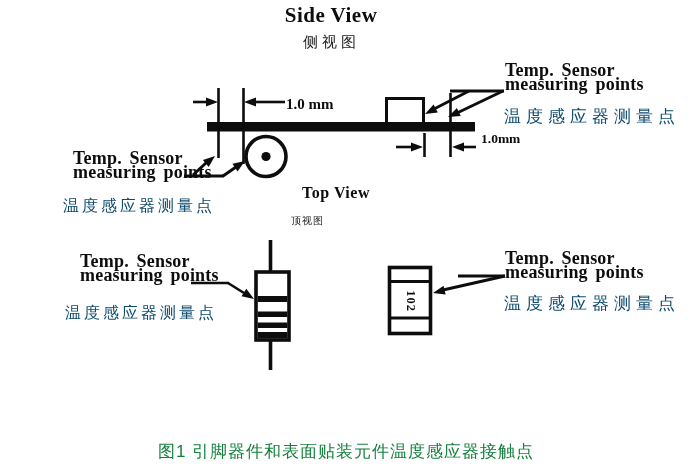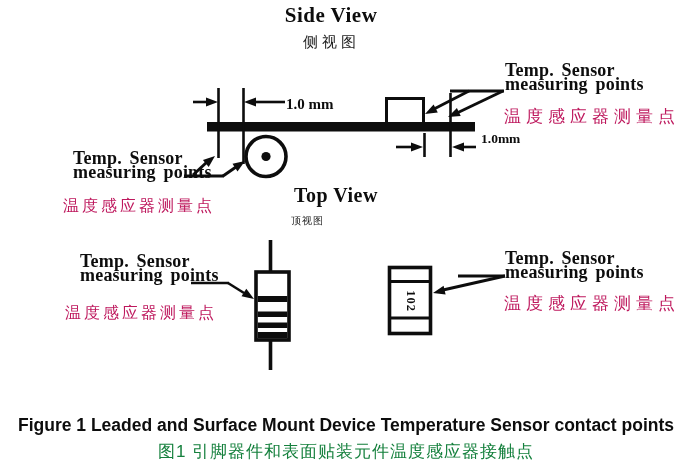--- a/index.html
+++ b/index.html
@@ -5,21 +5,21 @@
   html,body{margin:0;padding:0;background:#fff;}
   .page{
     position:relative;width:692px;height:473px;background:#ffffff;
     font-family:"Liberation Serif", serif;color:#0d0d0d;overflow:hidden;
   }
   .art{position:absolute;left:0;top:0;}
   .t{position:absolute;white-space:nowrap;}
   .view-title{font-weight:bold;font-size:21px;letter-spacing:0.5px;text-align:center;width:200px;}
   .view-sub{font-size:15px;letter-spacing:4px;color:#1c1c1c;}
   .lbl{font-weight:bold;font-size:18px;line-height:14px;word-spacing:3px;letter-spacing:0.2px;}
-  .zh-lbl{font-size:16px;letter-spacing:3px;color:#be185d;}
+  .zh-lbl{font-size:16px;letter-spacing:3px;color:#0c4a6e;}
   .zh-lbl.wide{font-size:17px;letter-spacing:5px;}
   .dim{font-weight:bold;font-size:15px;}
   .chip-mark{
     width:34px;height:16px;line-height:16px;text-align:center;
     transform:rotate(90deg);font-weight:bold;font-size:12.5px;letter-spacing:1px;
   }
   .caption-en{left:0;top:415px;width:692px;text-align:center;
     font-family:"Liberation Sans", sans-serif;font-weight:bold;font-size:17.5px;}
   .caption-zh{left:0;top:440px;width:692px;text-align:center;
     font-family:"Liberation Sans", sans-serif;font-size:17px;letter-spacing:1px;color:#15803d;}
@@ -104,33 +104,32 @@
 
   <div class="t dim" style="left:286px;top:96px;">1.0 mm</div>
   <div class="t dim" style="left:481px;top:131px;font-size:13.5px;">1.0mm</div>
 
   <div class="t lbl" style="left:73px;top:151px;">
     <div>Temp. Sensor</div>
     <div>measuring points</div>
   </div>
   <div class="t zh-lbl" style="left:63px;top:196px;">温度感应器测量点</div>
 
-  <div class="t view-title" style="left:236px;top:184px;font-size:20px;">Top View</div>
+  <div class="t view-title" style="left:236px;top:184px;font-size:16px;">Top View</div>
   <div class="t view-sub" style="left:291px;top:214px;font-size:10px;letter-spacing:1px;">顶视图</div>
 
   <div class="t lbl" style="left:80px;top:254px;">
     <div>Temp. Sensor</div>
     <div>measuring points</div>
   </div>
   <div class="t zh-lbl" style="left:65px;top:303px;">温度感应器测量点</div>
 
   <div class="t lbl" style="left:505px;top:251px;">
     <div>Temp. Sensor</div>
     <div>measuring points</div>
   </div>
   <div class="t zh-lbl wide" style="left:504px;top:292px;">温度感应器测量点</div>
 
   <div class="t chip-mark" style="left:394px;top:293px;">102</div>
 
-  <div class="t caption-en">Figure 1 Leaded and Surface Mount Device Temperature Sensor contact points</div>
   <div class="t caption-zh">图1 引脚器件和表面贴装元件温度感应器接触点</div>
 
 </div>
 
 </body></html>

